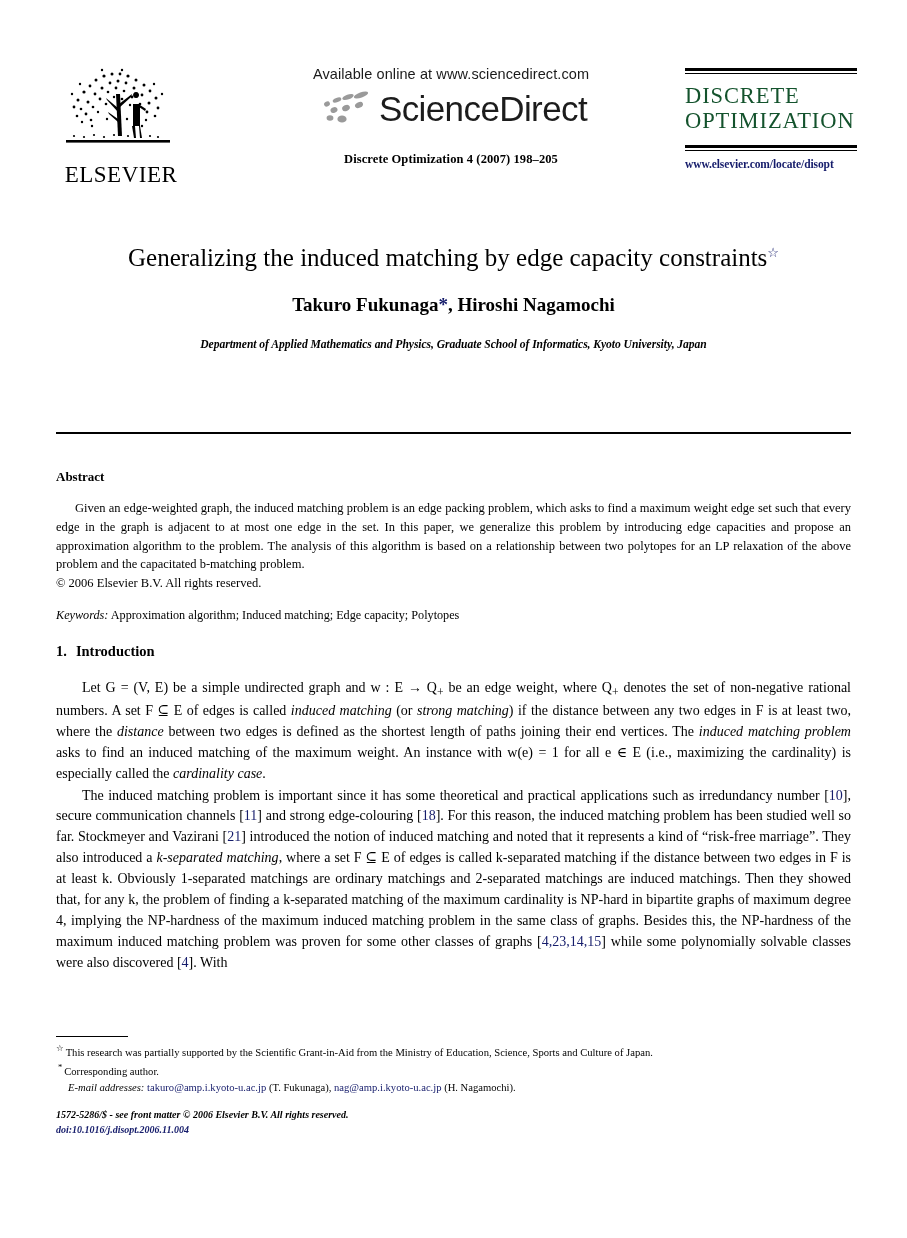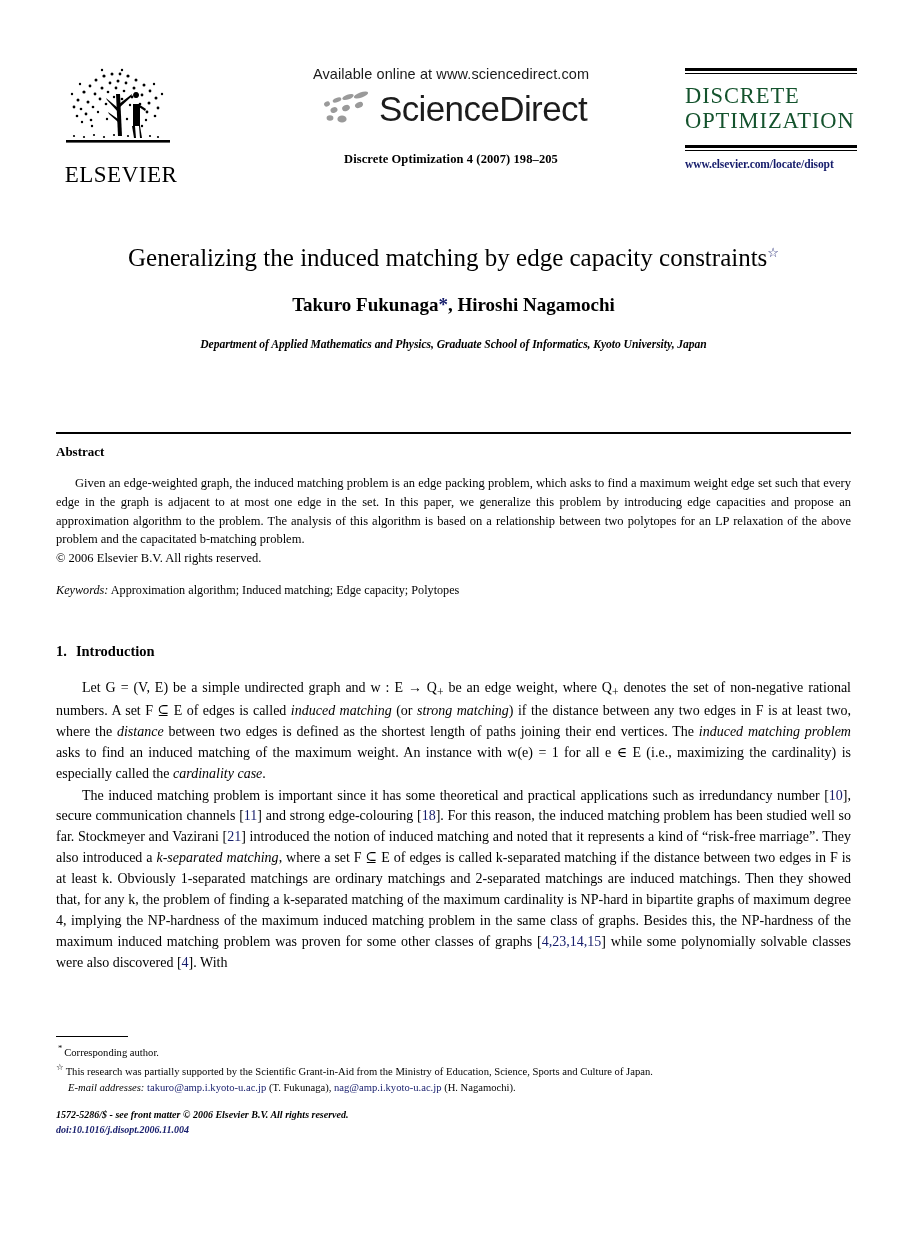--- a/index.html
+++ b/index.html
@@ -179,21 +179,21 @@
     left: 56px;
     top: 432px;
     width: 795px;
     border-top: 2.2px solid #000;
   }
 
   
   .abstract-block {
     position: absolute;
     left: 56px;
-    top: 444px;
+    top: 469px;
     width: 795px;
   }
   .abstract-heading {
     font-family: "Liberation Serif", "DejaVu Serif", serif;
     font-weight: bold;
     font-size: 13px;
     color: #000;
   }
   .abstract-body {
     margin-top: 14px;
@@ -437,22 +437,22 @@
   <div class="section-heading"><span class="num">1.</span><span>Introduction</span></div>
 
   <div class="body-text">
     <p><span>Let G = (V, E) be a simple undirected graph and w : E → Q</span><sub>+</sub><span> be an edge weight, where Q</span><sub>+</sub><span> denotes the set of non-negative rational numbers. A set F ⊆ E of edges is called </span><i>induced matching</i><span> (or </span><i>strong matching</i><span>) if the distance between any two edges in F is at least two, where the </span><i>distance</i><span> between two edges is defined as the shortest length of paths joining their end vertices. The </span><i>induced matching problem</i><span> asks to find an induced matching of the maximum weight. An instance with w(e) = 1 for all e ∈ E (i.e., maximizing the cardinality) is especially called the </span><i>cardinality case</i><span>.</span></p>
 
     <p><span>The induced matching problem is important since it has some theoretical and practical applications such as irredundancy number [</span><span class="cite">10</span><span>], secure communication channels [</span><span class="cite">11</span><span>] and strong edge-colouring [</span><span class="cite">18</span><span>]. For this reason, the induced matching problem has been studied well so far. Stockmeyer and Vazirani [</span><span class="cite">21</span><span>] introduced the notion of induced matching and noted that it represents a kind of “risk-free marriage”. They also introduced a </span><i>k-separated matching</i><span>, where a set F ⊆ E of edges is called k-separated matching if the distance between two edges in F is at least k. Obviously 1-separated matchings are ordinary matchings and 2-separated matchings are induced matchings. Then they showed that, for any k, the problem of finding a k-separated matching of the maximum cardinality is NP-hard in bipartite graphs of maximum degree 4, implying the NP-hardness of the maximum induced matching problem in the same class of graphs. Besides this, the NP-hardness of the maximum induced matching problem was proven for some other classes of graphs [</span><span class="cite">4,23,14,15</span><span>] while some polynomially solvable classes were also discovered [</span><span class="cite">4</span><span>]. With</span></p>
   </div>
 
   <div class="footnote-rule"></div>
   <div class="footnotes">
+    <div class="fn"><span class="fn-mark">☆</span><span>This research was partially supported by the Scientific Grant-in-Aid from the Ministry of Education, Science, Sports and Culture of Japan.</span></div>
     <div class="fn"><span class="fn-mark fn-star">*</span><span>Corresponding author.</span></div>
-    <div class="fn"><span class="fn-mark">☆</span><span>This research was partially supported by the Scientific Grant-in-Aid from the Ministry of Education, Science, Sports and Culture of Japan.</span></div>
     <div class="fn emails"><i>E-mail addresses:</i> <span class="mail-link">takuro@amp.i.kyoto-u.ac.jp</span> <span>(T. Fukunaga),</span> <span class="mail-link">nag@amp.i.kyoto-u.ac.jp</span> <span>(H. Nagamochi).</span></div>
   </div>
 
   <div class="imprint">
     <div>1572-5286/$ - see front matter © 2006 Elsevier B.V. All rights reserved.</div>
     <div class="doi-link">doi:10.1016/j.disopt.2006.11.004</div>
   </div>
 
 </div>
 

